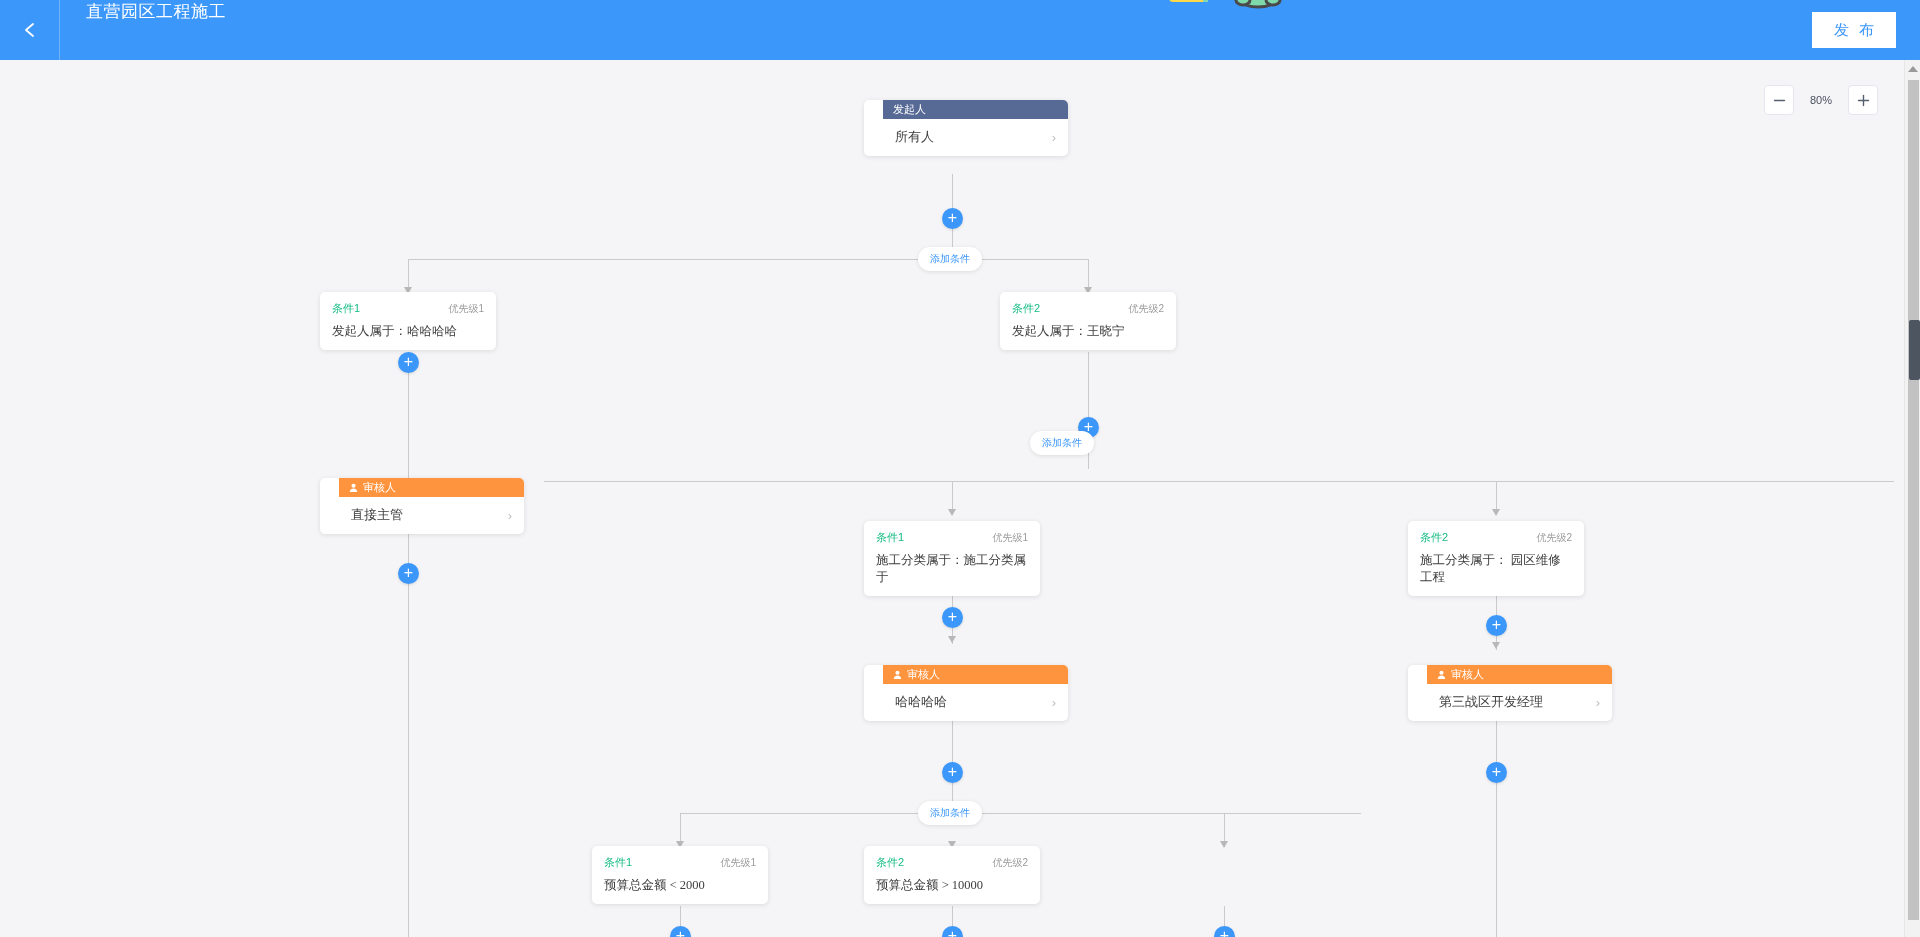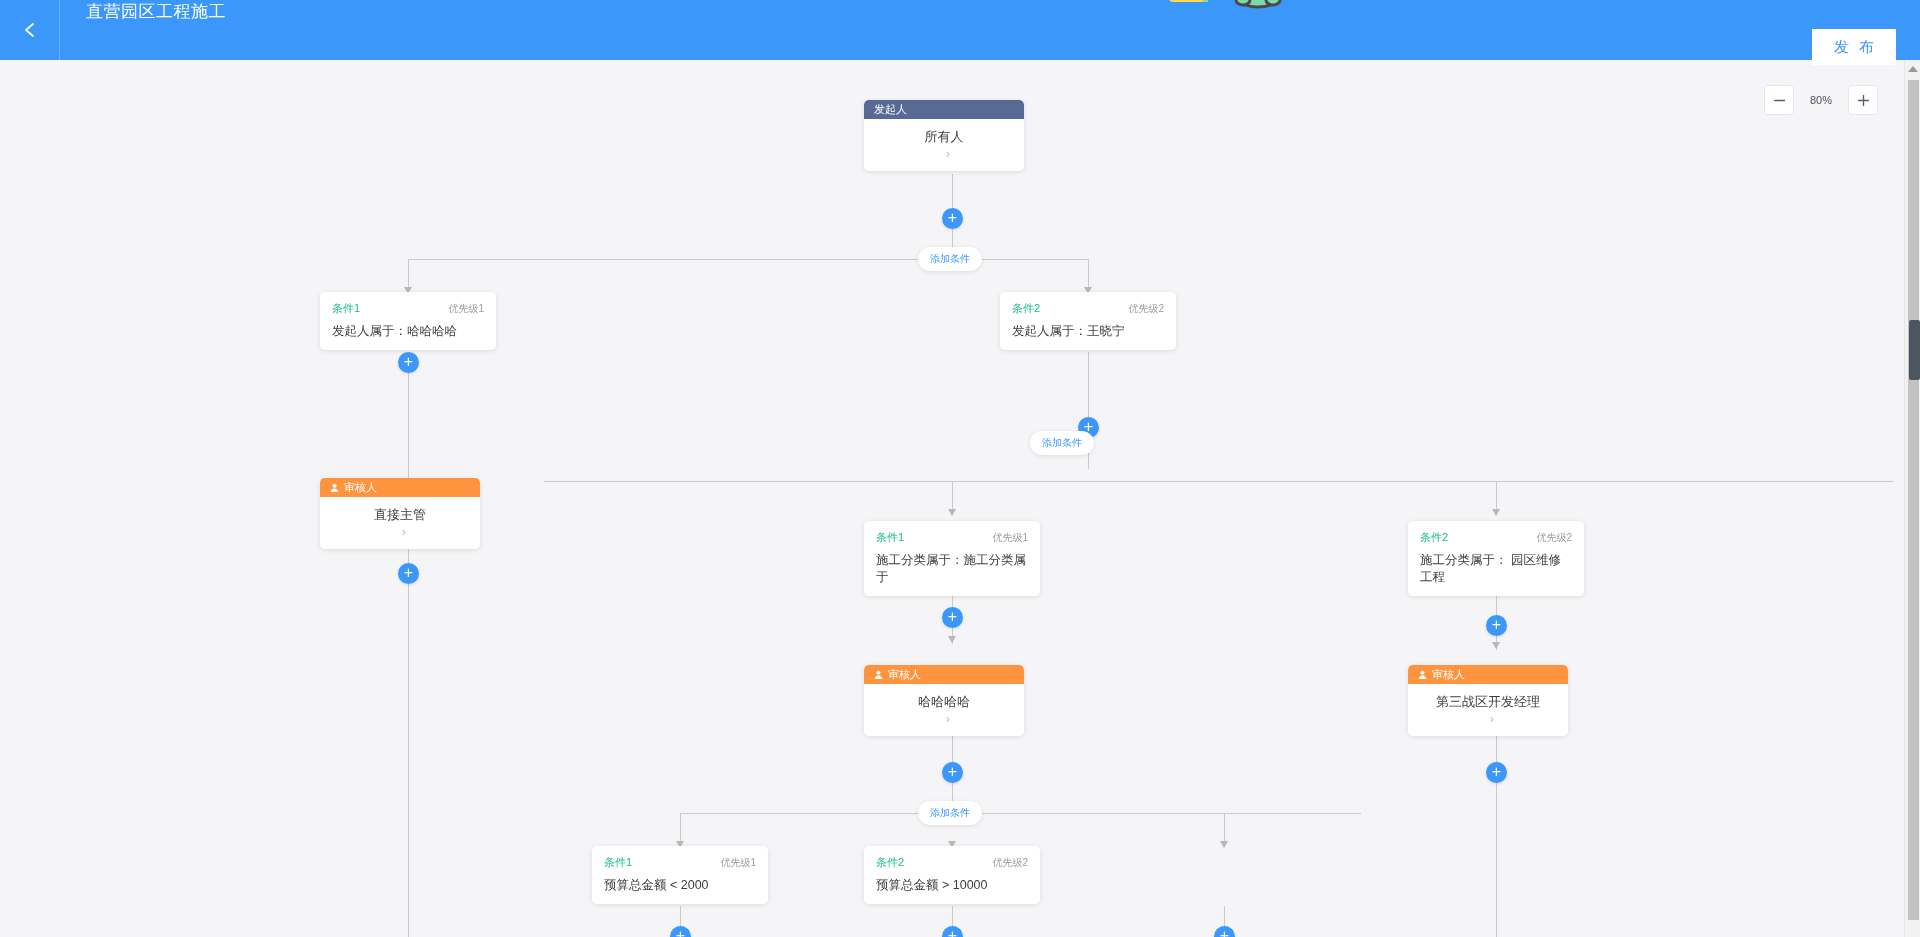--- a/index.html
+++ b/index.html
@@ -43,21 +43,20 @@
     right: 24px; top: 12px;
     width: 84px; height: 36px;
     background: #ffffff;
     border-radius: 0;
     color: #3c97fb;
     font-size: 15px;
     letter-spacing: 3px;
     display: flex; align-items: center; justify-content: center;
     cursor: pointer;
     text-indent: 3px;
-    margin-top: 17px;
   }
 
   
   .canvas-wrap {
     position: absolute;
     top: 60px; left: 0;
     width: 1920px; height: 877px;
     background: #f5f5f7;
     overflow: hidden;
   }
@@ -166,27 +165,28 @@
     display: flex; align-items: center; justify-content: center;
     cursor: pointer;
     z-index: 12;
     box-shadow: 0 1px 4px rgba(0,0,0,0.10);
     white-space: nowrap;
   }
 
   
   .node {
     position: absolute;
-    width: 160px;
+    width: 204px;
     background: #ffffff;
     border-radius: 5px;
     box-shadow: 0 1px 5px rgba(0,0,0,0.11);
     overflow: hidden;
     cursor: pointer;
     z-index: 10;
+    padding-left: 19px;
   }
   .node-head {
     height: 19px;
     display: flex; align-items: center;
     padding: 0 10px;
     font-size: 11px;
     color: #ffffff;
   }
   .node-head.start { background: #576a95; }
   .node-head.approve { background: #ff943e; }
@@ -196,21 +196,20 @@
     display: inline-block;
     position: relative;
   }
   .node-body {
     min-height: 35px;
     padding: 9px 12px 10px 12px;
     display: flex; align-items: center;
     justify-content: space-between;
     font-size: 13px;
     color: #3d3d3d;
-    flex-direction: column;
   }
   .node-body .chev {
     color: #bfbfbf;
     font-size: 13px;
     margin-left: 8px;
     flex: 0 0 auto;
   }
 
   
   .cond {
@@ -227,20 +226,21 @@
     display: flex; align-items: center; justify-content: space-between;
     margin-bottom: 7px;
   }
   .cond-name { font-size: 11px; color: #15bc83; }
   .cond-prio { font-size: 10px; color: #9b9b9b; }
   .cond-text {
     font-size: 12.5px;
     color: #3d3d3d;
     line-height: 1.35;
     word-break: break-all;
+    font-family: Liberation Serif, serif;
   }
 </style>
 </head>
 <body>
 
 <div class="header">
   <div class="back-btn">
     <svg width="20" height="20" viewBox="0 0 20 20">
       <polyline points="13,4 6,10 13,16" fill="none" stroke="#ffffff" stroke-width="1.8" stroke-linecap="round" stroke-linejoin="round"></polyline>
     </svg>

